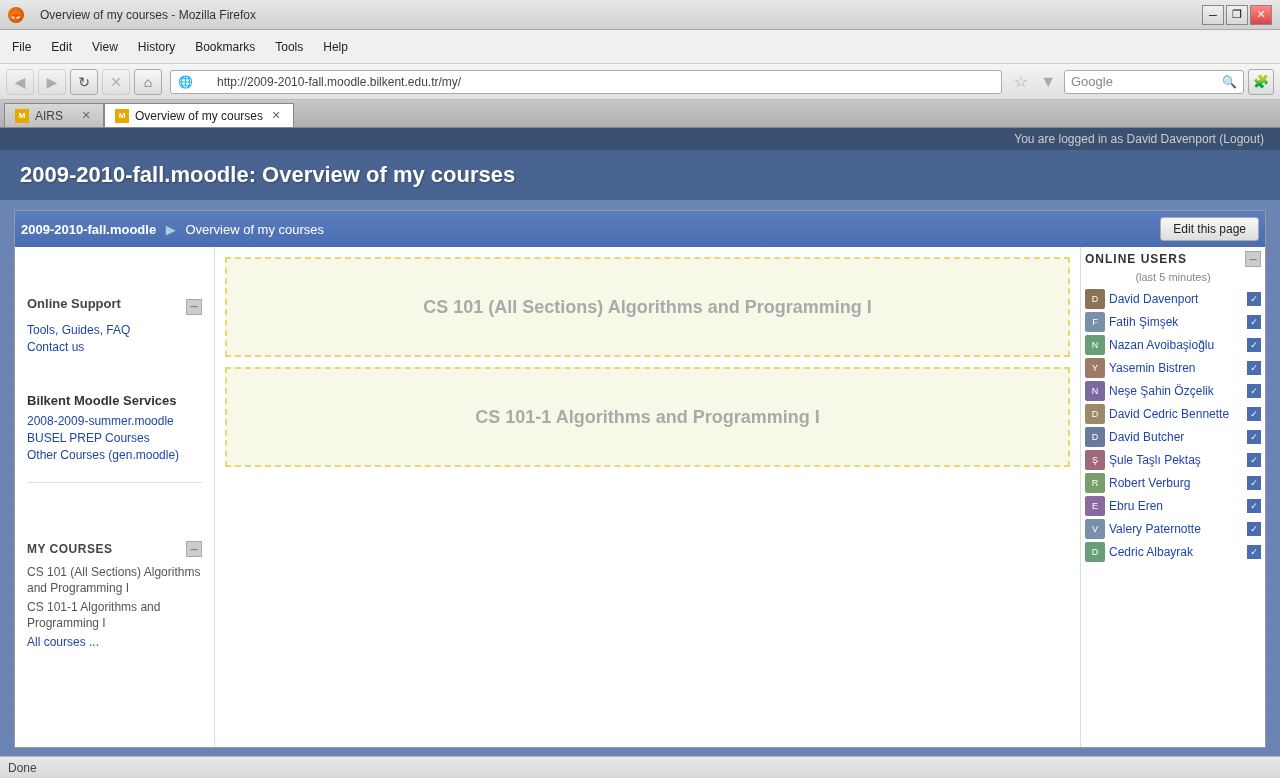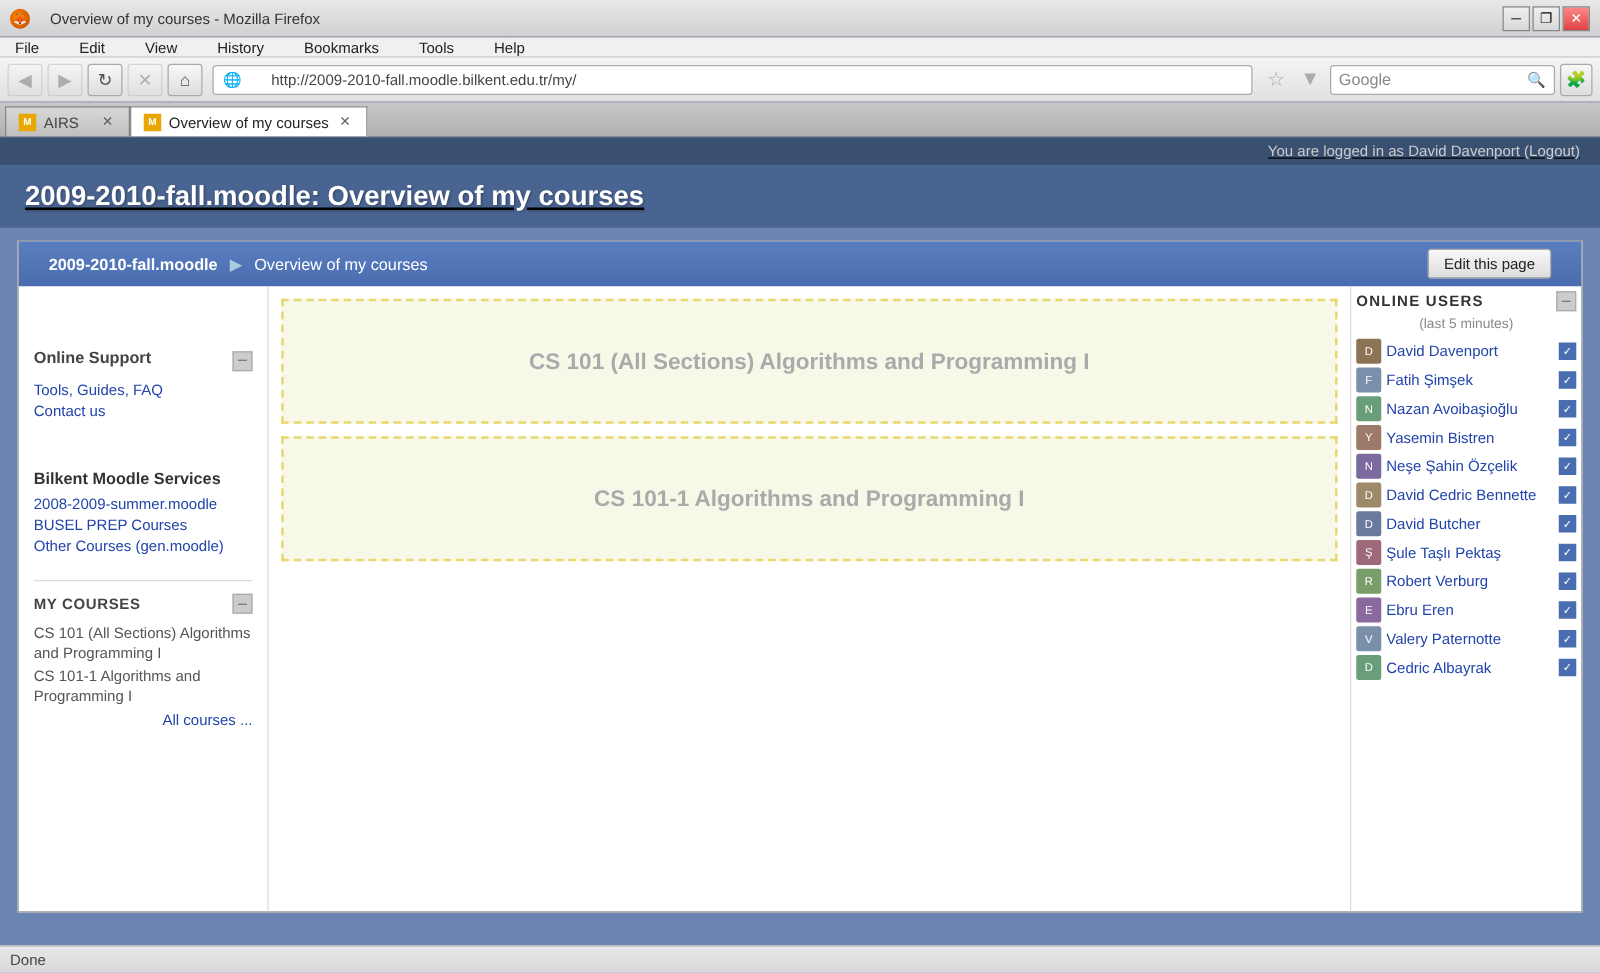--- a/index.html
+++ b/index.html
@@ -16,26 +16,26 @@
       gap: 8px;
     }
     .browser-title-text { font-size: 12px; color: #333; margin-left: 8px; }
     .win-controls { margin-left: auto; display: flex; gap: 2px; }
     .win-btn { width: 22px; height: 20px; border: 1px solid #888; display: flex; align-items: center; justify-content: center; font-size: 11px; cursor: pointer; background: linear-gradient(to bottom, #f0f0f0, #d8d8d8); }
     .win-btn.close { background: linear-gradient(to bottom, #f88, #d44); color: white; }
 
     
     .menu-bar {
       background: #f0f0f0;
-      height: 16px;
+      height: 34px;
       display: flex;
       align-items: center;
       padding: 0 4px;
       border-bottom: 1px solid #ccc;
-      gap: 16px;
+      gap: 4px;
     }
     .menu-item { padding: 2px 8px; font-size: 12px; cursor: pointer; color: #222; }
 
     
     .nav-bar {
       background: linear-gradient(to bottom, #f5f5f5, #e0e0e0);
       height: 36px;
       display: flex;
       align-items: center;
       padding: 0 6px;
@@ -84,21 +84,20 @@
       background: #6b84b3;
       background-image: radial-gradient(circle, rgba(255,255,255,0.05) 1px, transparent 1px);
       background-size: 20px 20px;
       min-height: 600px;
     }
 
     
     .page-header {
       background: #4a6491;
       padding: 0;
-      text-decoration: underline;
     }
     .logged-in-bar {
       text-align: right;
       padding: 4px 16px;
       font-size: 12px;
       color: #ccc;
       background: #3a5070;
     }
     .page-title-bar {
       padding: 12px 20px;
@@ -114,21 +113,21 @@
     
     .main-container {
       margin: 10px 14px;
       background: white;
       border: 1px solid #999;
     }
 
     
     .breadcrumb-bar {
       background: linear-gradient(to bottom, #5b7ec0, #4a6db0);
-      padding: 6px 24px;
+      padding: 6px 6px;
       display: flex;
       align-items: center;
       justify-content: space-between;
     }
     .breadcrumb-text { color: white; font-size: 13px; font-weight: bold; }
     .breadcrumb-arrow { color: #acd; margin: 0 6px; }
     .breadcrumb-sub { color: white; font-size: 13px; font-weight: normal; }
     .edit-btn {
       background: linear-gradient(to bottom, #f8f8f8, #ddd);
       border: 1px solid #aaa;
@@ -172,41 +171,42 @@
     .my-courses-block {
       margin-top: 20px;
       padding-top: 10px;
       border-top: 1px solid #ddd;
     }
     .my-courses-header {
       display: flex;
       align-items: center;
       justify-content: space-between;
       margin-bottom: 8px;
+      margin-top: 48px;
     }
     .my-courses-title {
       font-size: 12px;
       font-weight: bold;
       color: #444;
       letter-spacing: 0.5px;
     }
     .collapse-icon {
       width: 16px;
       height: 16px;
       background: #ccc;
       border: 1px solid #aaa;
       display: flex;
       align-items: center;
       justify-content: center;
       font-size: 10px;
       cursor: pointer;
       color: #555;
     }
     .my-courses-link { display: block; color: #555; font-size: 12px; text-decoration: none; margin-bottom: 4px; line-height: 1.3; }
-    .all-courses-link { display: block; text-align: right; color: #2244aa; font-size: 12px; text-decoration: none; margin-top: 3px; }
+    .all-courses-link { display: block; text-align: left; color: #2244aa; font-size: 12px; text-decoration: none; margin-top: 3px; }
 
     
     .center-content {
       flex: 1;
       padding: 10px;
     }
     .course-block {
       background: #f8f8e8;
       border: 2px dashed #e8d870;
       margin-bottom: 10px;

